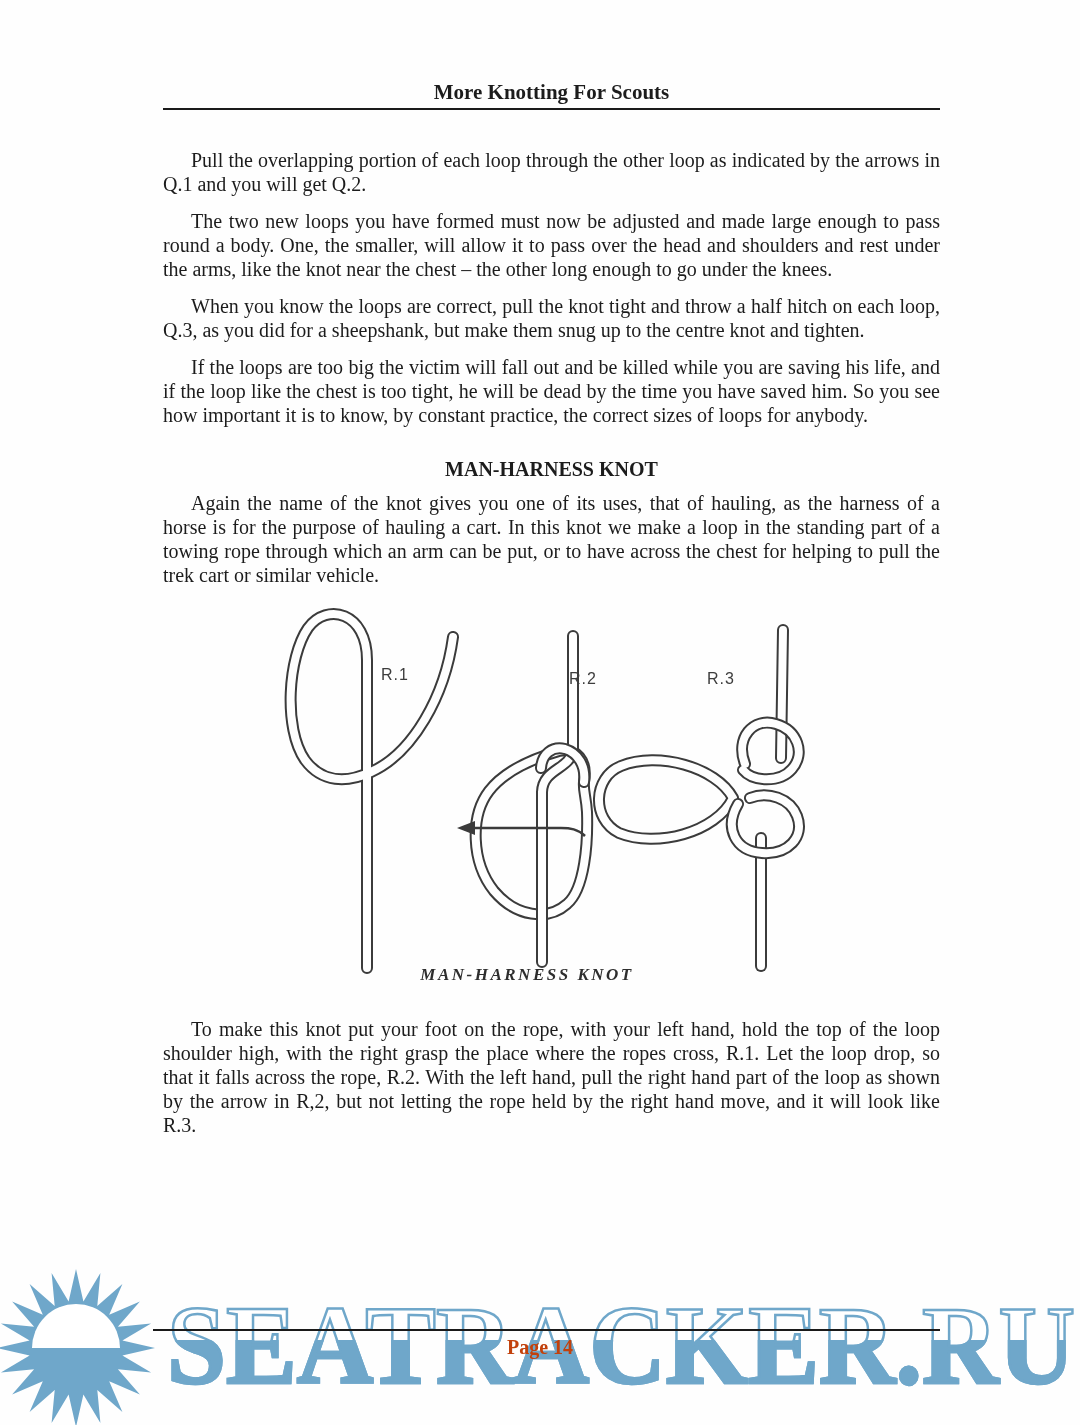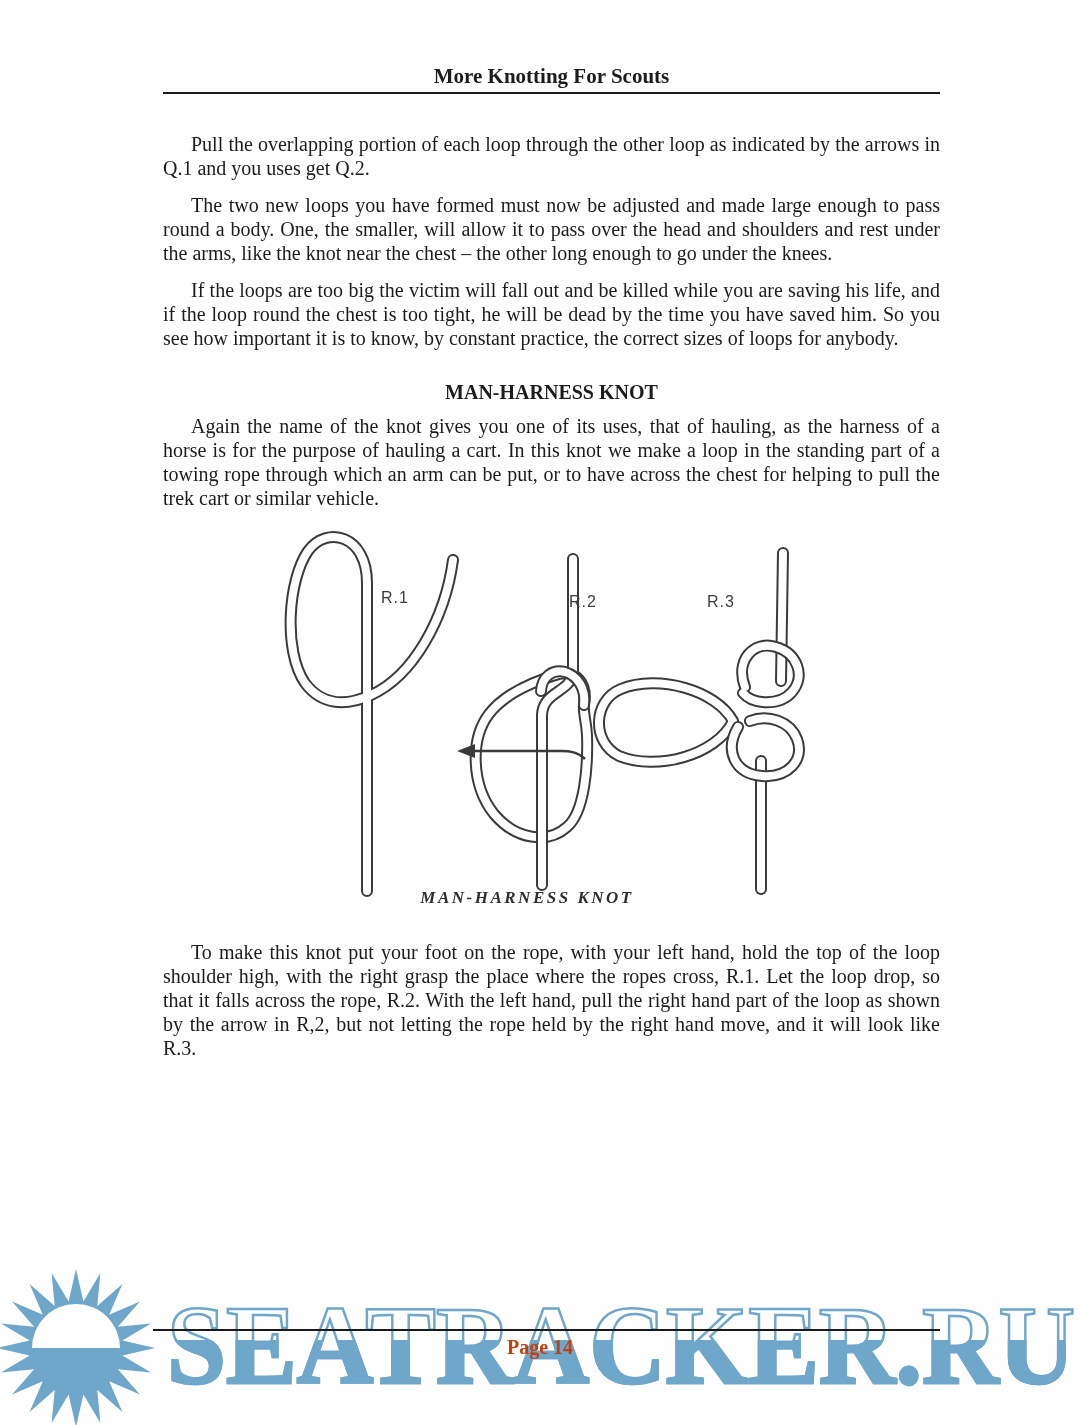--- a/index.html
+++ b/index.html
@@ -2,21 +2,21 @@
 <html style="--wm: #6fa7ca; --ink: #1c1c1c; --rule: #1a1a1a;"><head>
 <meta charset="utf-8">
 <style>
   html,body{margin:0;padding:0;background:#e8e8e8;}
   .page{
     position:relative;width:1080px;height:1425px;margin:0 auto;
     background:#fefefe;overflow:hidden;
     font-family:"Liberation Serif", serif;color:var(--ink,#1c1c1c);
   }
   .content{position:absolute;left:163px;top:0;width:777px;}
-  .header-title{padding-top:64px;text-align:center;font-weight:bold;font-size:21px;}
+  .header-title{padding-top:80px;text-align:center;font-weight:bold;font-size:21px;}
   .header-rule{border-bottom:2px solid var(--rule,#1a1a1a);margin-top:3px;}
   .bodytext{margin-top:38px;}
   .bodytext p{
     font-size:20px;line-height:24px;margin:0 0 13px 0;
     text-align:justify;text-indent:28px;
   }
   .section-heading{
     font-size:20px;font-weight:bold;text-align:center;
     margin:31px 0 10px 0;
   }
@@ -48,23 +48,24 @@
       </clipPath>
     <text class="wm-outline" x="0" y="88" textLength="908" lengthAdjust="spacingAndGlyphs">SEATRACKER.RU</text>
     <text class="wm-solid" x="0" y="88" textLength="908" lengthAdjust="spacingAndGlyphs" clip-path="url(#wmclip)">SEATRACKER.RU</text>
   </svg>
 
   <div class="content">
     <div class="header-title">More Knotting For Scouts</div>
     <div class="header-rule"></div>
 
     <div class="bodytext">
-      <p>Pull the overlapping portion of each loop through the other loop as indicated by the arrows in Q.1 and you uses get Q.2.</p>
+      <p>Pull the overlapping portion of each loop through the other loop as indicated by the arrows in Q.1 and you will get Q.2.</p>
       <p>The two new loops you have formed must now be adjusted and made large enough to pass round a body. One, the smaller, will allow it to pass over the head and shoulders and rest under the arms, like the knot near the chest – the other long enough to go under the knees.</p>
-      <p>If the loops are too big the victim will fall out and be killed while you are saving his life, and if the loop round the chest is too tight, he will be dead by the time you have saved him. So you see how important it is to know, by constant practice, the correct sizes of loops for anybody.</p>
+      <p>When you know the loops are correct, pull the knot tight and throw a half hitch on each loop, Q.3, as you did for a sheepshank, but make them snug up to the centre knot and tighten.</p>
+      <p>If the loops are too big the victim will fall out and be killed while you are saving his life, and if the loop like the chest is too tight, he will be dead by the time you have saved him. So you see how important it is to know, by constant practice, the correct sizes of loops for anybody.</p>
 
       <div class="section-heading">MAN-HARNESS KNOT</div>
 
       <p>Again the name of the knot gives you one of its uses, that of hauling, as the harness of a horse is for the purpose of hauling a cart. In this knot we make a loop in the standing part of a towing rope through which an arm can be put, or to have across the chest for helping to pull the trek cart or similar vehicle.</p>
 
       <div class="figure-wrap">
         <svg width="560" height="400" viewBox="0 0 560 400">
           <defs>
             <path id="k1" d="M 92,368 L 92,60 C 92,12 52,2 33,28 C 13,57 8,128 30,160 C 47,183 72,183 96,172 C 138,153 170,96 178,37"></path>
             <path id="k2l" d="M 309,182 C 313,160 301,147 284,151 C 260,158 231,169 214,191 C 195,216 196,262 219,291 C 241,317 273,321 292,304 C 310,289 313,242 312,212 C 311,196 308,190 309,182 Z"></path>

